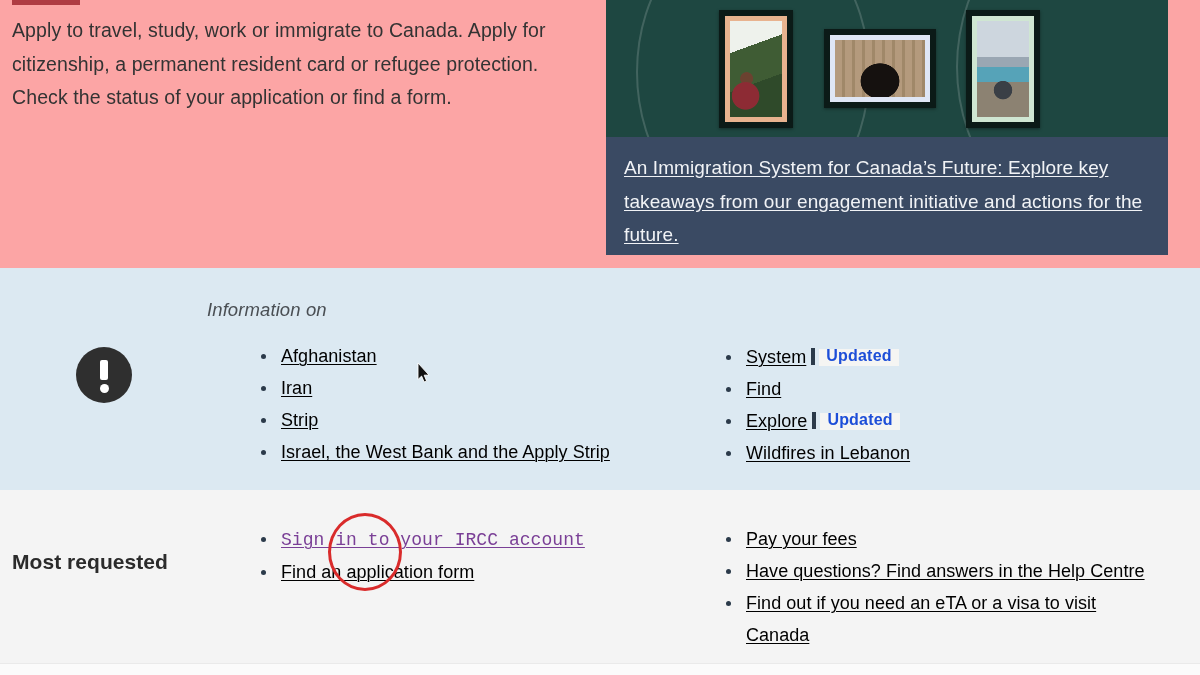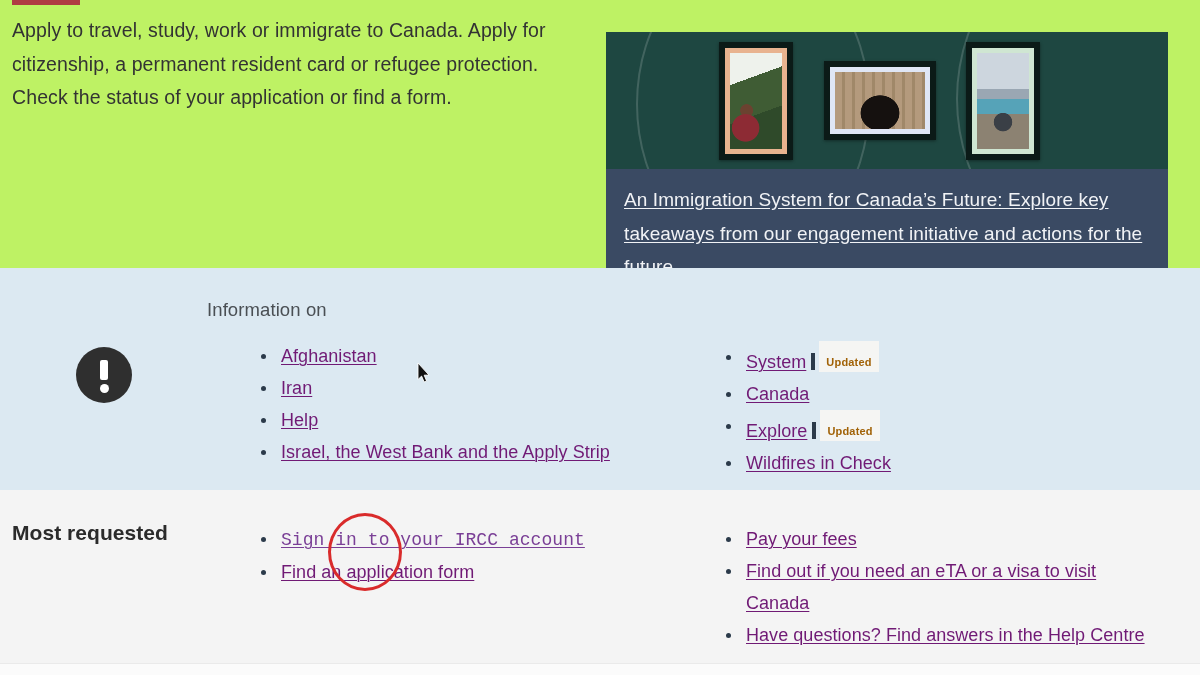--- a/index.html
+++ b/index.html
@@ -21,21 +21,21 @@
     height: 675px;
     background: #fffdfd;
   }
 
   
   .top-section {
     position: absolute;
     left: 0; top: 0;
     width: 1200px;
     height: 268px;
-    background: #bef264;
+    background: #fca5a5;
   }
   .accent-bar {
     position: absolute;
     left: 12px;
     top: 0px;
     width: 68px;
     height: 5px;
     background: #af3c43;
   }
   .intro-text {
@@ -51,21 +51,20 @@
 
   
   .hero {
     position: absolute;
     left: 606px;
     top: 0px;
     width: 562px;
     height: 255px;
     overflow: hidden;
     background: #1e4741;
-    margin-top: 32px;
   }
   .hero-art {
     position: absolute;
     left: 0; top: 0;
     width: 562px;
     height: 137px;
     background: #1e4741;
     overflow: hidden;
   }
   .swoosh {
@@ -176,20 +175,21 @@
     border-radius: 50%;
     background: #ffffff;
   }
   .info-label {
     position: absolute;
     left: 207px;
     top: 299px;
     font-size: 18.5px;
     color: #4a4f54;
     letter-spacing: 0.1px;
+    font-style: italic;
   }
   .info-col-left {
     position: absolute;
     left: 248px;
     top: 340px;
     width: 400px;
   }
   .info-col-right {
     position: absolute;
     left: 713px;
@@ -213,62 +213,62 @@
     content: "";
     position: absolute;
     left: -20px;
     top: 14px;
     width: 5px;
     height: 5px;
     border-radius: 50%;
     background: #2b3a4a;
   }
   ul.linklist a {
-    color: #701a75;
+    color: #000000;
     text-decoration: underline;
     text-underline-offset: 2px;
     text-decoration-thickness: 1px;
   }
   ul.linklist a.visited {
     color: #7a3f96;
     font-family: Liberation Mono, monospace;
   }
   .sep-bar {
     display: inline-block;
     vertical-align: -2px;
     width: 4px;
     height: 17px;
     background: #2b3a4a;
     margin: 0 4px 0 5px;
   }
   .badge {
     display: inline-block;
-    font-size: 11px;
+    font-size: 16px;
     font-weight: bold;
-    color: #a16207;
+    color: #1d4ed8;
     background: #f5f5f3;
-    padding: 14px 7px 3px 7px;
+    padding: 0 7px 3px 7px;
     letter-spacing: 0.2px;
     line-height: 14px;
     vertical-align: 2px;
   }
 
   
   .most-band {
     position: absolute;
     left: 0;
     top: 490px;
     width: 1200px;
     height: 173px;
     background: #f4f4f4;
   }
   .most-title {
     position: absolute;
     left: 12px;
-    top: 521px;
+    top: 550px;
     font-size: 21px;
     font-weight: bold;
     color: #2b2b2b;
     letter-spacing: 0.05px;
   }
   .most-col-left {
     position: absolute;
     left: 248px;
     top: 523px;
     width: 420px;
@@ -358,41 +358,41 @@
 
   <div class="info-col-left">
     <ul class="linklist">
       <li>
         <a href="#">Afghanistan</a>
       </li>
       <li>
         <a href="#">Iran</a>
       </li>
       <li>
-        <a href="#">Help</a>
+        <a href="#">Strip</a>
       </li>
       <li>
         <a href="#">Israel, the West Bank and the Apply Strip</a>
       </li>
     </ul>
   </div>
 
   <div class="info-col-right">
     <ul class="linklist">
       <li>
         <a href="#">System</a><span class="sep-bar"></span><span class="badge">Updated</span>
       </li>
       <li>
-        <a href="#">Canada</a>
+        <a href="#">Find</a>
       </li>
       <li>
         <a href="#">Explore</a><span class="sep-bar"></span><span class="badge">Updated</span>
       </li>
       <li>
-        <a href="#">Wildfires in Check</a>
+        <a href="#">Wildfires in Lebanon</a>
       </li>
     </ul>
   </div>
 
   <div class="most-band"></div>
 
   <div class="most-title">Most requested</div>
 
   <div class="most-col-left">
     <ul class="linklist">
@@ -404,24 +404,24 @@
       </li>
     </ul>
   </div>
 
   <div class="most-col-right">
     <ul class="linklist">
       <li>
         <a href="#">Pay your fees</a>
       </li>
       <li>
+        <a href="#">Have questions? Find answers in the Help Centre</a>
+      </li>
+      <li>
         <a href="#">Find out if you need an eTA or a visa to visit Canada</a>
-      </li>
-      <li>
-        <a href="#">Have questions? Find answers in the Help Centre</a>
       </li>
     </ul>
   </div>
 
   <div class="footer-strip"></div>
 
   <div class="red-circle"></div>
 
   <div class="cursor">
     <svg width="14" height="20" viewBox="0 0 14 20" xmlns="http://www.w3.org/2000/svg">

